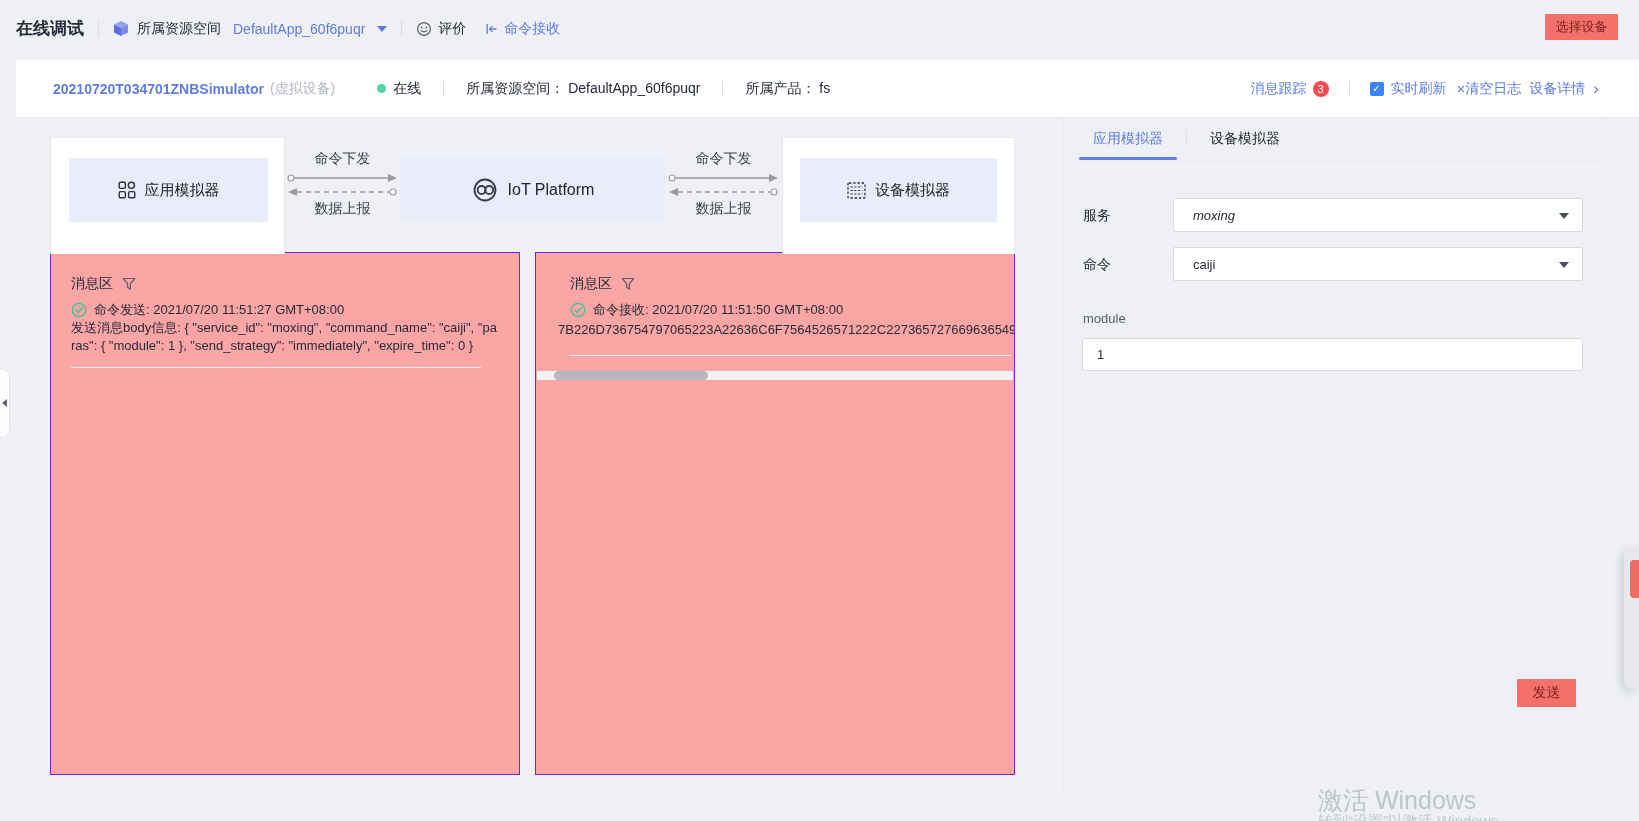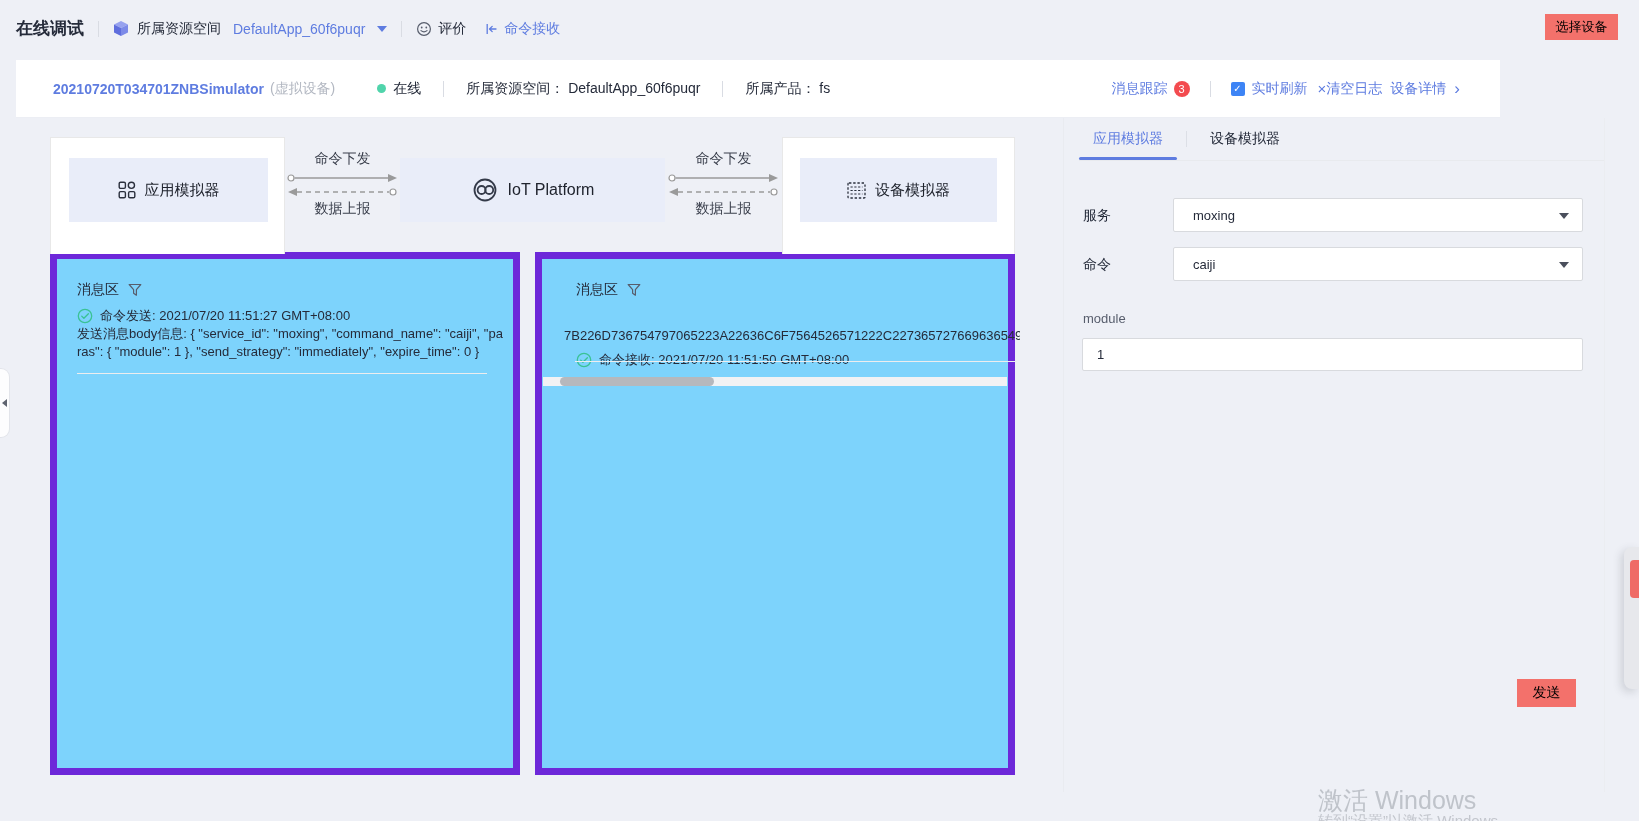--- a/index.html
+++ b/index.html
@@ -6,24 +6,24 @@
   body{background:#eef0f5;font-family:"Liberation Sans",sans-serif;color:#252b3a;}
   .screen{position:relative;width:1639px;height:821px;overflow:hidden;background:#eef0f6;}
   .abs{position:absolute;}
   
   .topbar{position:absolute;top:0;left:0;width:100%;height:57px;display:flex;align-items:center;padding-left:16px;box-sizing:border-box;}
   .tb-title{font-size:17px;font-weight:bold;color:#252b3a;}
   .vdiv{width:1px;height:16px;background:#d9dce3;margin:0 14px;}
   .tb-item{display:flex;align-items:center;gap:6px;font-size:14px;color:#252b3a;}
   .blue{color:#5e7ce0;}
   .caret-down{width:0;height:0;border-left:5px solid transparent;border-right:5px solid transparent;border-top:6px solid #5e7ce0;margin-left:6px;}
-  .btn-red{background:#f3716b;color:#000000;border-radius:0;display:flex;align-items:center;justify-content:center;font-size:13px;cursor:pointer;}
+  .btn-red{background:#f3716b;color:#7f1d1d;border-radius:0;display:flex;align-items:center;justify-content:center;font-size:13px;cursor:pointer;}
   .select-device{left:1545px;top:14px;width:73px;height:26px;}
   
-  .device-bar{position:absolute;left:16px;top:60px;width:1484px;height:58px;background:#fff;border-bottom:1px solid #eceef4;display:flex;align-items:center;box-sizing:border-box;padding:0 40px 0 37px;}
+  .device-bar{position:absolute;left:16px;top:60px;width:1623px;height:58px;background:#fff;border-bottom:1px solid #eceef4;display:flex;align-items:center;box-sizing:border-box;padding:0 40px 0 37px;}
   .dev-name{font-size:14px;font-weight:bold;color:#5e7ce0;}
   .dev-type{font-size:14px;color:#b3b8c2;margin-left:6px;}
   .status{display:flex;align-items:center;gap:7px;margin-left:42px;font-size:14px;}
   .dot-green{width:9px;height:9px;border-radius:50%;background:#50d4ab;}
   .bar-field{font-size:14px;color:#252b3a;}
   .bar-right{margin-left:auto;display:flex;align-items:center;font-size:14px;}
   .badge{display:inline-flex;align-items:center;justify-content:center;min-width:16px;height:16px;border-radius:8px;background:#f34b4f;color:#fff;font-size:11px;margin-left:6px;}
   .checkbox{width:14px;height:14px;background:#3d84f5;border-radius:2px;display:inline-flex;align-items:center;justify-content:center;color:#fff;font-size:10px;line-height:1;margin-right:7px;}
   
   .simtab{position:absolute;background:#fff;border:1px solid #e8e8e8;border-bottom:none;box-sizing:border-box;z-index:2;}
@@ -31,21 +31,21 @@
   .tab-dev{left:782px;top:137px;width:233px;height:117px;}
   .bluebox{position:absolute;background:#e9edf9;display:flex;align-items:center;justify-content:center;gap:9px;font-size:15px;font-weight:500;color:#20242e;z-index:3;}
   .box-app{left:69px;top:158px;width:199px;height:64px;}
   .box-iot{left:400px;top:158px;width:265px;height:64px;font-size:16px;}
   .box-dev{left:800px;top:158px;width:197px;height:64px;}
   .arrowgrp{position:absolute;top:150px;width:113px;height:78px;z-index:3;}
   .ag-left{left:286px;} .ag-right{left:667px;}
   .ag-label{width:100%;text-align:center;font-size:14px;color:#3a3f4c;}
   .ag-svg{display:block;margin:4px 0 2px 0;}
   
-  .msgcard{position:absolute;background:#7dd3fc;border:7px solid #6d28d9;box-sizing:border-box;z-index:1;text-decoration:underline;}
+  .msgcard{position:absolute;background:#fca5a5;border:1px solid #6d28d9;box-sizing:border-box;z-index:1;text-decoration:underline;}
   .card-left{left:50px;top:252px;width:470px;height:523px;}
   .card-right{left:535px;top:252px;width:480px;height:523px;}
   .msg-title{position:absolute;display:flex;align-items:center;gap:9px;font-size:14px;color:#252b3a;}
   .msg-row{position:absolute;display:flex;align-items:center;gap:7px;font-size:13px;color:#252b3a;}
   .msg-body{position:absolute;font-size:13px;line-height:18px;color:#252b3a;word-break:break-all;}
   .msg-hex{position:absolute;font-size:13px;color:#252b3a;white-space:nowrap;overflow:hidden;}
   .msg-div{position:absolute;height:1px;background:#ededee;}
   .hscroll-track{position:absolute;left:1px;right:1px;top:118px;height:9px;background:#f1f2f4;}
   .hscroll-thumb{position:absolute;left:17px;top:0;width:154px;height:9px;background:#b6b8bd;border-radius:5px;}
   
@@ -232,21 +232,21 @@
 
   <div class="msgcard card-right">
     <div class="msg-title" style="left:34px;top:22px;">
       <span>消息区</span>
       <span style="cursor:pointer;">
         <svg width="14" height="14" viewBox="0 0 14 14">
             <path d="M1.2 1.5 h11.6 L8.4 6.6 v5.6 L5.6 10.2 V6.6 Z" fill="none" stroke="#575d6c" stroke-width="1.2" stroke-linejoin="round"></path>
           </svg>
       </span>
     </div>
-    <div class="msg-row" style="left:34px;top:48px;margin-top:44px;">
+    <div class="msg-row" style="left:34px;top:48px;">
       <span>
         <svg width="16" height="16" viewBox="0 0 16 16">
             <circle cx="8" cy="8" r="6.7" fill="none" stroke="#3ac295" stroke-width="1.3"></circle>
             <path d="M4.7 8.1 l2.2 2.2 L11.4 5.7" fill="none" stroke="#3ac295" stroke-width="1.3" stroke-linecap="round" stroke-linejoin="round"></path>
           </svg>
       </span>
       <span>命令接收: 2021/07/20 11:51:50 GMT+08:00</span>
     </div>
     <div class="msg-hex" style="left:22px;top:69px;width:456px;">7B226D736754797065223A22636C6F7564526571222C22736572766963654964223A22</div>
     <div class="msg-div" style="left:33px;top:102px;width:442px;"></div>
@@ -257,21 +257,21 @@
 
   <div class="abs rp-sep"></div>
   <div class="abs rp-gutter"></div>
 
   <div class="rp-tab active" style="left:1079px;width:98px;">应用模拟器</div>
   <div class="abs rp-tabdiv"></div>
   <div class="rp-tab" style="left:1200px;width:90px;">设备模拟器</div>
   <div class="abs rp-tabs-border"></div>
 
   <div class="rp-label" style="left:1083px;top:207px;">服务</div>
-  <div class="rp-select" style="top:198px;">
+  <div class="rp-select" style="top:198px;font-style:italic;">
     <span>moxing</span>
     <span class="caret"></span>
   </div>
 
   <div class="rp-label" style="left:1083px;top:256px;">命令</div>
   <div class="rp-select" style="top:247px;">
     <span>caiji</span>
     <span class="caret"></span>
   </div>
 

